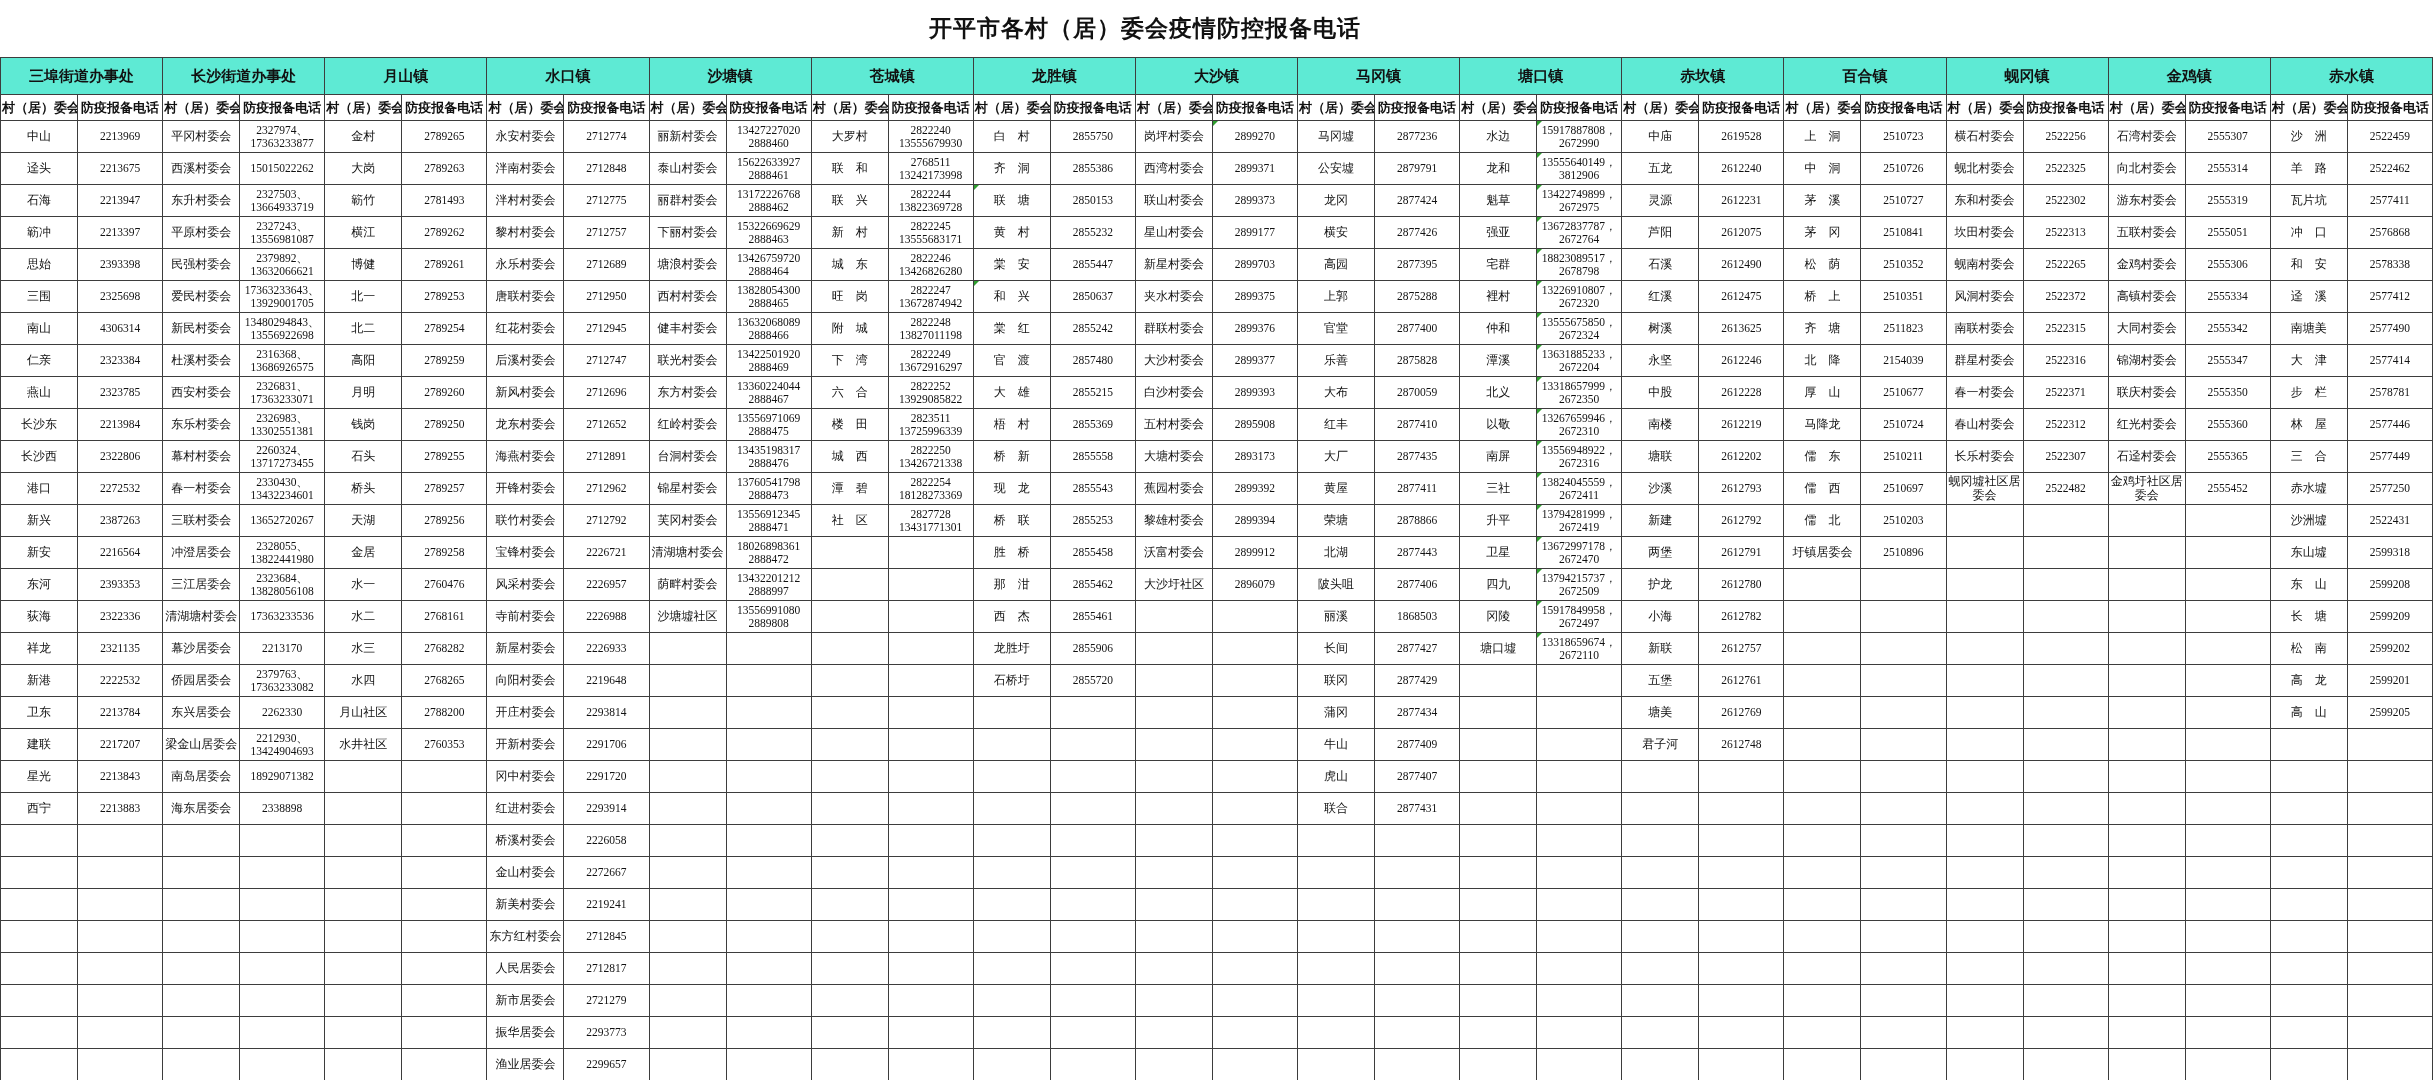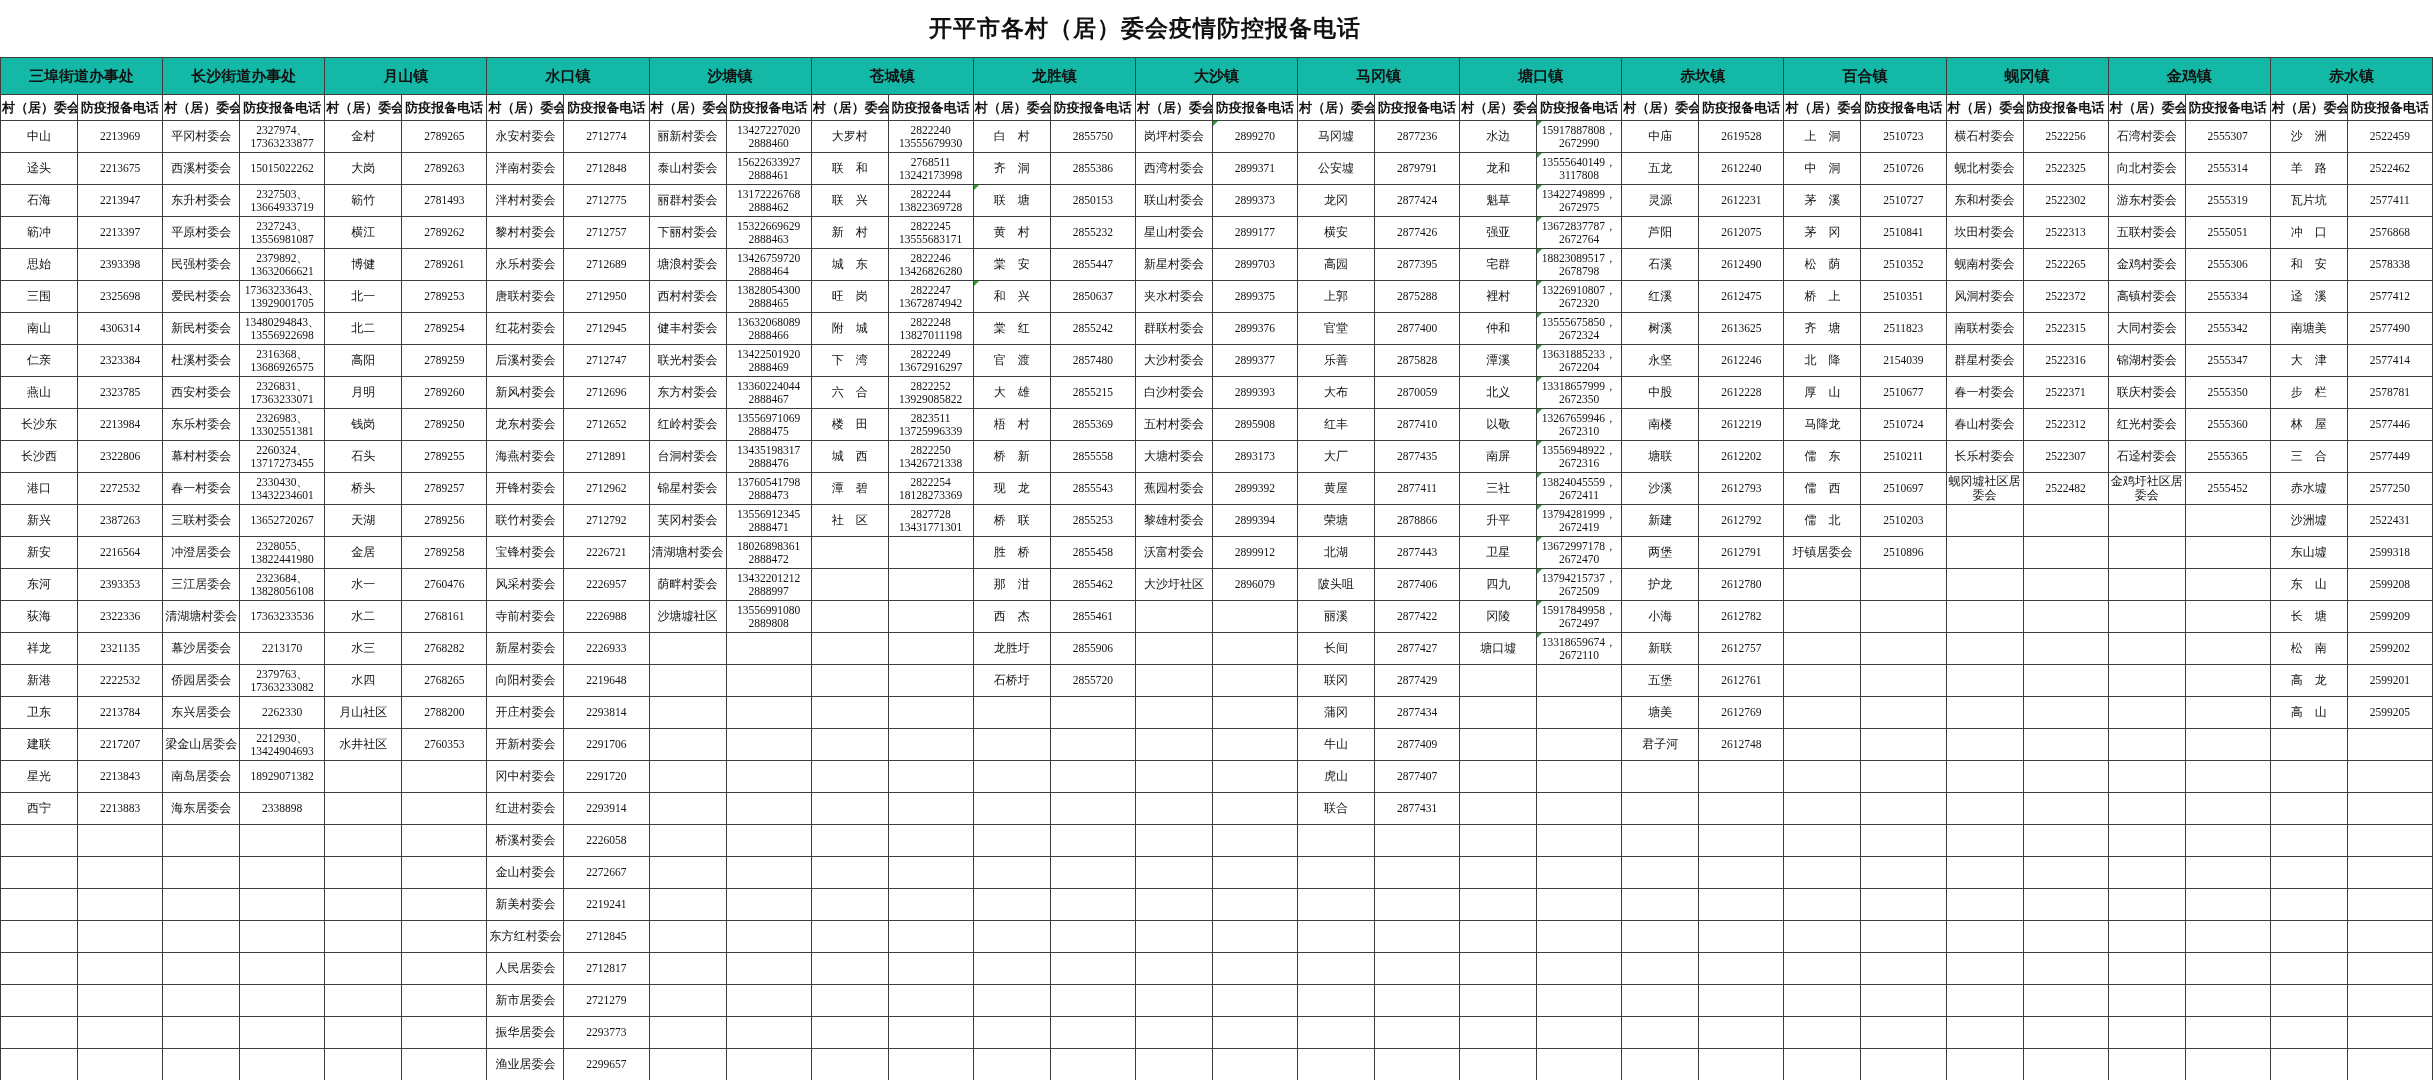--- a/index.html
+++ b/index.html
@@ -4,21 +4,21 @@
 <style>
   html,body{margin:0;padding:0;background:#ffffff;}
   body{width:2433px;height:1080px;overflow:hidden;
        font-family:"Liberation Serif","DejaVu Serif",serif;color:#111;}
   .title-wrap{width:2290px;height:57px;display:flex;align-items:center;justify-content:center;text-align:center;}
   .title{font-size:23px;font-weight:700;letter-spacing:1px;}
   table.phone-table{border-collapse:collapse;table-layout:fixed;width:2433px;margin:0;}
   table.phone-table th,table.phone-table td{
       border:1px solid #3d3d3d;text-align:center;vertical-align:middle;
       padding:0 1px;overflow:hidden;position:relative;}
-  tr.town-row th{height:36px;font-size:15px;font-weight:700;background:#14b8a6;}
+  tr.town-row th{height:36px;font-size:15px;font-weight:700;background:#5eead4;}
   tr.sub-row th{height:25px;font-size:13px;font-weight:700;white-space:nowrap;}
   tbody tr{height:32px;}
   td.name-cell{font-size:12px;line-height:1.15;}
   td.phone-cell{font-size:11.5px;line-height:1.12;white-space:pre-line;}
   td.mk::before{content:"";position:absolute;left:0;top:0;width:0;height:0;
       border-top:5px solid #2f9e2f;border-right:5px solid transparent;}
   col.c-name{width:77px;}
   col.c-phone{width:85px;}
 </style>
 </head>
@@ -165,21 +165,21 @@
         <td class="phone-cell">2768511
 13242173998</td>
         <td class="name-cell">齐　洞</td>
         <td class="phone-cell">2855386</td>
         <td class="name-cell">西湾村委会</td>
         <td class="phone-cell">2899371</td>
         <td class="name-cell">公安墟</td>
         <td class="phone-cell">2879791</td>
         <td class="name-cell">龙和</td>
         <td class="phone-cell mk">13555640149，
-3117808</td>
+3812906</td>
         <td class="name-cell">五龙</td>
         <td class="phone-cell">2612240</td>
         <td class="name-cell">中　洞</td>
         <td class="phone-cell">2510726</td>
         <td class="name-cell">蚬北村委会</td>
         <td class="phone-cell">2522325</td>
         <td class="name-cell">向北村委会</td>
         <td class="phone-cell">2555314</td>
         <td class="name-cell">羊　路</td>
         <td class="phone-cell">2522462</td>
@@ -661,21 +661,21 @@
         <td class="name-cell">沙塘墟社区</td>
         <td class="phone-cell">13556991080
 2889808</td>
         <td class="name-cell"></td>
         <td class="phone-cell"></td>
         <td class="name-cell">西　杰</td>
         <td class="phone-cell">2855461</td>
         <td class="name-cell"></td>
         <td class="phone-cell"></td>
         <td class="name-cell">丽溪</td>
-        <td class="phone-cell">2877422</td>
+        <td class="phone-cell">1868503</td>
         <td class="name-cell">冈陵</td>
         <td class="phone-cell mk">15917849958，
 2672497</td>
         <td class="name-cell">小海</td>
         <td class="phone-cell">2612782</td>
         <td class="name-cell"></td>
         <td class="phone-cell"></td>
         <td class="name-cell"></td>
         <td class="phone-cell"></td>
         <td class="name-cell"></td>

